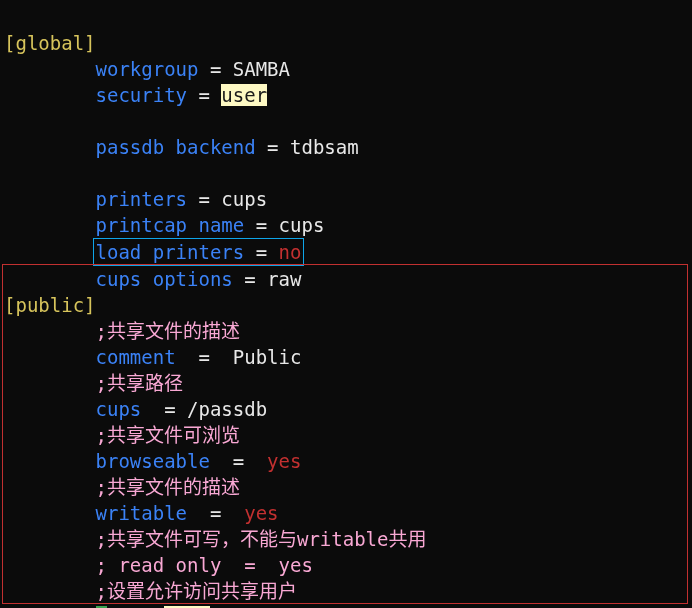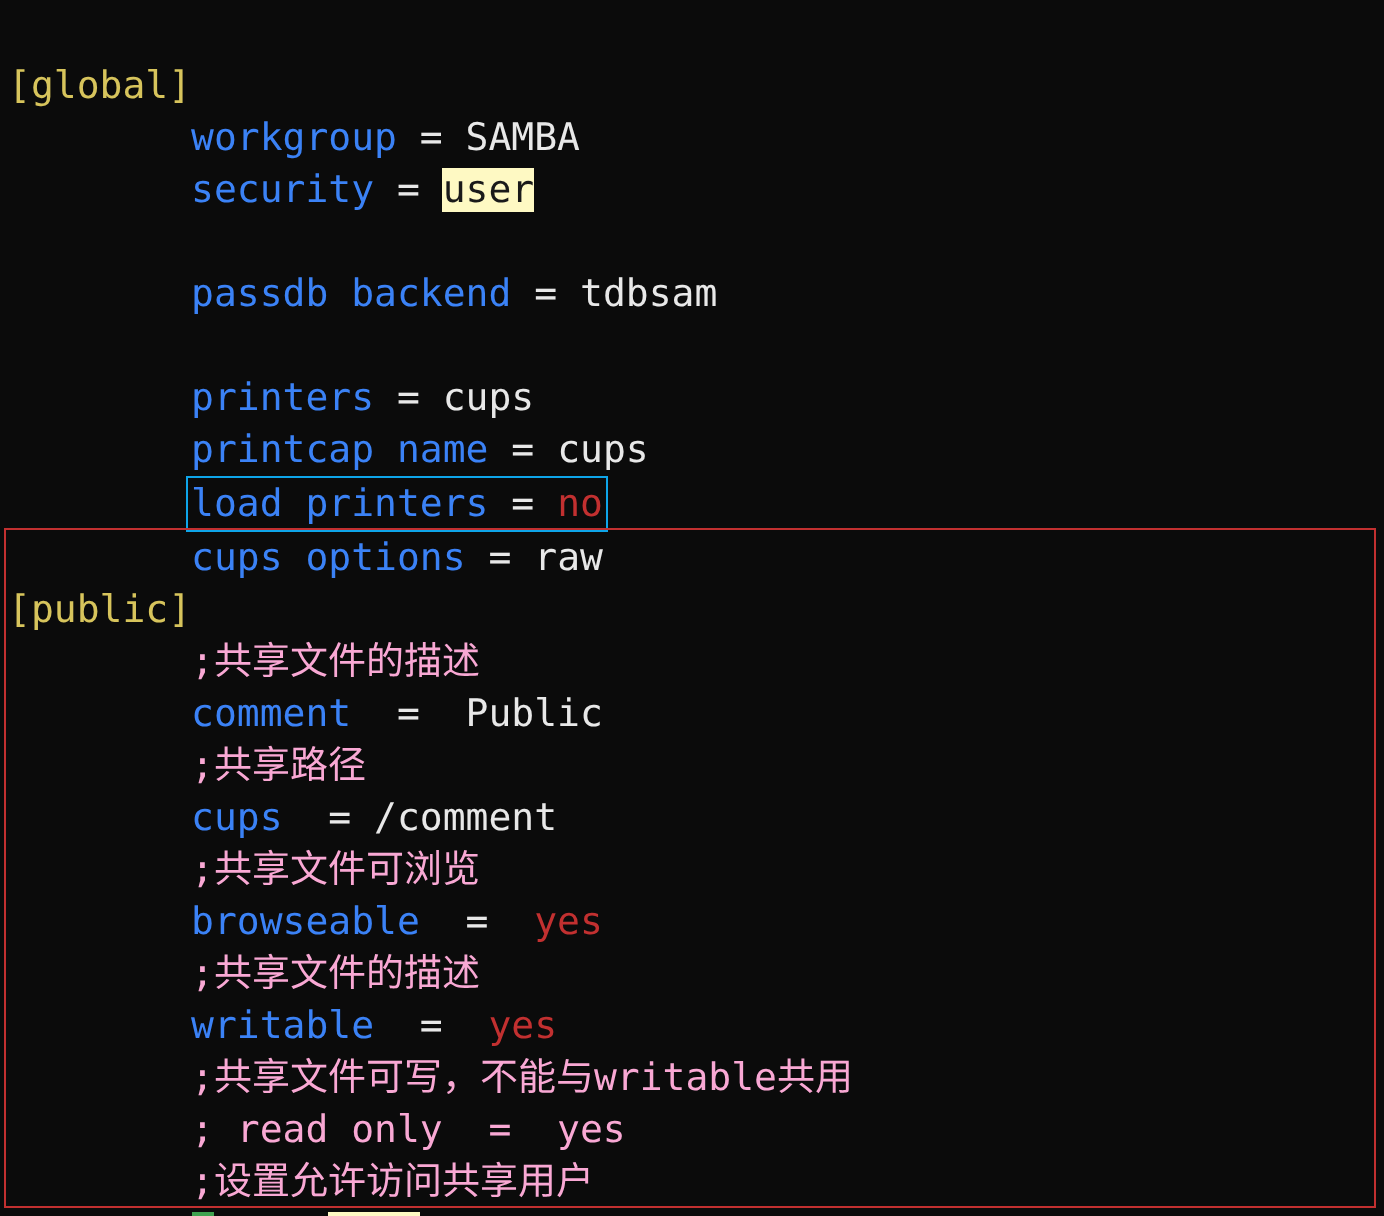--- a/index.html
+++ b/index.html
@@ -59,21 +59,21 @@
         <span class="green">passdb backend</span><span class="white"> = </span><span class="white">tdbsam</span>
 
         <span class="green">printers</span><span class="white"> = </span><span class="white">cups</span>
         <span class="green">printcap name</span><span class="white"> = </span><span class="white">cups</span>
         <span class="box-red"><span class="green">load printers</span><span class="white"> = </span><span class="red">no</span></span>
         <span class="green">cups options</span><span class="white"> = </span><span class="white">raw</span>
 <span class="yellow">[public]</span>
         <span class="blue">;共享文件的描述</span>
         <span class="green">comment</span><span class="white">  =  </span><span class="white">Public</span>
         <span class="blue">;共享路径</span>
-        <span class="green">cups</span><span class="white">  = </span><span class="white">/comment</span>
+        <span class="green">cups</span><span class="white">  = </span><span class="white">/passdb</span>
         <span class="blue">;共享文件可浏览</span>
         <span class="green">browseable</span><span class="white">  =  </span><span class="red">yes</span>
         <span class="blue">;共享文件的描述</span>
         <span class="green">writable</span><span class="white">  =  </span><span class="red">yes</span>
         <span class="blue">;共享文件可写，不能与</span><span class="blue">writable</span><span class="blue">共用</span>
         <span class="blue">; read only  =  yes</span>
         <span class="blue">;设置允许访问共享用户</span>
         <span class="hl-green-bg">v</span><span class="green">alid </span><span class="hl-yellow-bg">user</span><span class="green">s</span><span class="white"> = </span><span class="white">tom</span>
 <div class="public-box"></div>
 </div>

